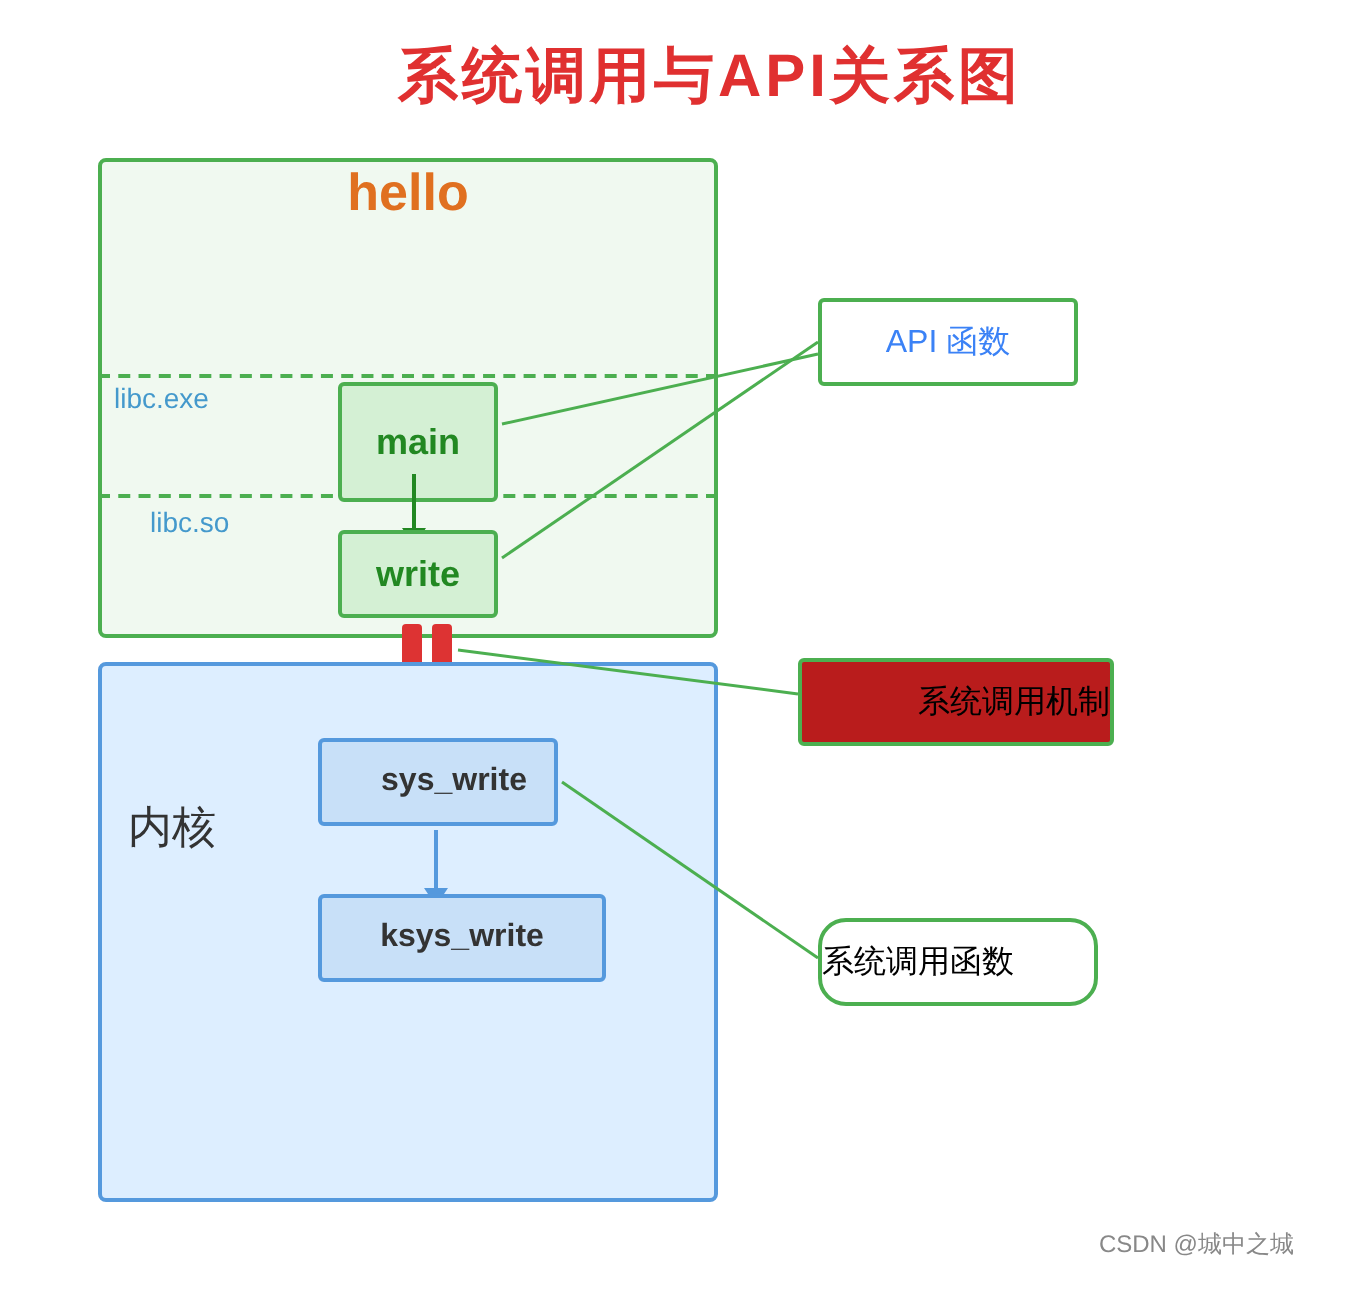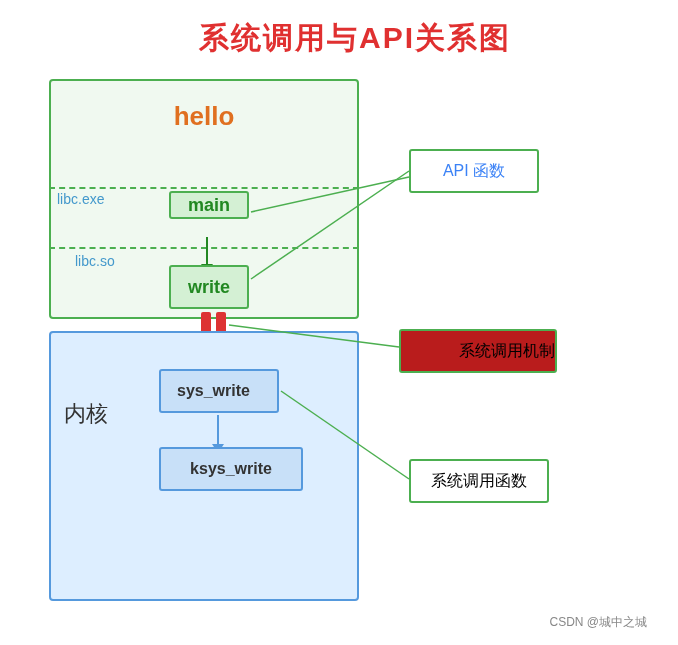--- a/index.html
+++ b/index.html
@@ -38,21 +38,21 @@
       width: 310px;
       height: 240px;
       border: 2px solid #4caf50;
       background: #f0f9f0;
       border-radius: 4px;
     }
 
     .label-hello {
       position: absolute;
       left: 30px;
-      top: 32px;
+      top: 12px;
       width: 310px;
       text-align: center;
       color: #e07020;
       font-size: 26px;
       font-weight: bold;
     }
 
     
     .dashed-line-1 {
       position: absolute;
@@ -88,21 +88,21 @@
       color: #4499cc;
       font-size: 14px;
     }
 
     
     .box-main {
       position: absolute;
       left: 150px;
       top: 122px;
       width: 80px;
-      height: 28px;
+      height: 60px;
       border: 2px solid #4caf50;
       background: #d4f0d4;
       border-radius: 3px;
       display: flex;
       align-items: center;
       justify-content: center;
     }
     .box-main span {
       color: #228822;
       font-size: 18px;
@@ -176,20 +176,21 @@
       position: absolute;
       left: 140px;
       top: 300px;
       width: 120px;
       height: 44px;
       border: 2px solid #5599dd;
       background: #c8e0f8;
       border-radius: 3px;
       display: flex;
       align-items: center;
+      justify-content: center;
       padding-left: 16px;
     }
     .box-syswrite span {
       color: #333;
       font-size: 16px;
       font-weight: bold;
     }
 
     
     .arrow-sys-ksys {
@@ -288,24 +289,23 @@
 
     
     .label-box-syscallfn {
       position: absolute;
       left: 390px;
       top: 390px;
       width: 140px;
       height: 44px;
       border: 2px solid #4caf50;
       background: #fff;
-      border-radius: 3px;
-      display: flex;
-      align-items: center;
-      justify-content: center;
+      border-radius: 14px;
+      display: flex;
+      align-items: center;
     }
     .label-box-syscallfn span {
       color: #000;
       font-size: 16px;
     }
 
     
     .connector-svg {
       position: absolute;
       left: 0;

